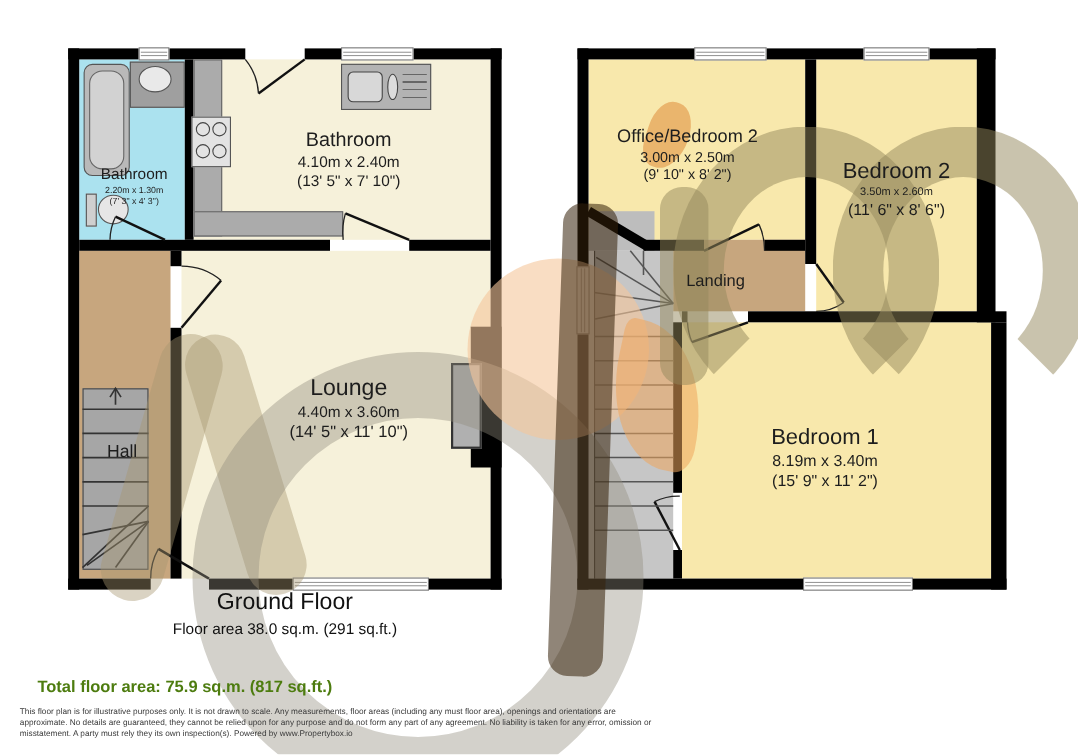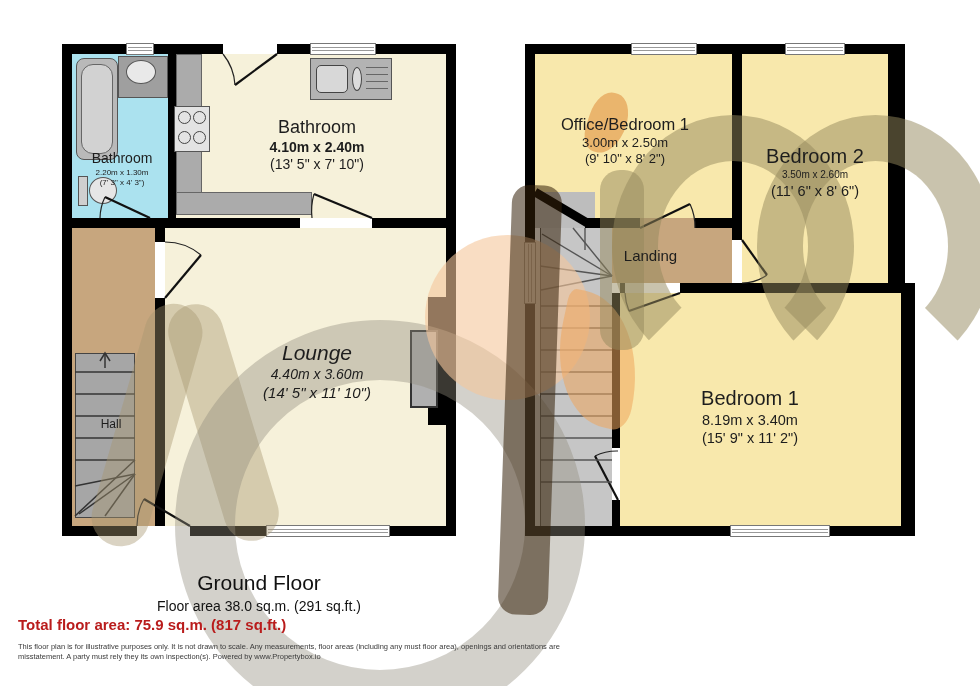--- a/index.html
+++ b/index.html
@@ -17,21 +17,21 @@
   .win.v::after{content:"";position:absolute;top:1px;bottom:1px;right:3px;border-left:1px solid #999;}
   .overlay{position:absolute;left:0;top:0;z-index:20;pointer-events:none;}
   .rlabel{position:absolute;text-align:center;z-index:40;line-height:1.25;}
   .rname{display:block;}
   .rdim{display:block;}
   #wm{position:absolute;left:0;top:0;width:980px;height:686px;z-index:30;pointer-events:none;}
   .wmshape{position:absolute;}
   .floor-caption{position:absolute;text-align:center;z-index:40;}
   .floor-title{font-size:21px;color:#111;}
   .floor-area{font-size:14px;margin-top:3px;color:#111;}
-  #total-area{position:absolute;left:18px;top:616px;font-size:15px;font-weight:bold;color:#b91c1c;z-index:40;}
+  #total-area{position:absolute;left:34px;top:616px;font-size:15px;font-weight:bold;color:#4d7c0f;z-index:40;}
   #disclaimer{position:absolute;left:18px;top:642px;width:950px;font-size:7.5px;line-height:10px;color:#3a3a3a;z-index:40;}
 </style>
 </head>
 <body>
 
 <div id="canvas">
 
   <div class="plan" id="ground-plan" style="left:62px;top:44px;width:394px;height:492px;">
 
     <div class="room" style="left:10px;top:10px;width:96px;height:164px;background:var(--cyan);"></div>
@@ -104,35 +104,35 @@
           <line x1="73" y1="430" x2="17" y2="470"></line>
         <line x1="73" y1="430" x2="43" y2="472"></line>
           <line x1="13" y1="472" x2="73" y2="416"></line>
         <polyline points="38,317 43,309 48,317" fill="none"></polyline>
         <line x1="43" y1="309" x2="43" y2="324"></line>
       </g>
     </svg>
 
     <div class="rlabel" style="left:130px;top:72px;width:250px;">
       <span class="rname" style="font-size:18px;">Bathroom</span>
-      <span class="rdim" style="font-size:14px;font-weight:bold;">4.10m x 2.40m</span>
+      <span class="rdim" style="font-size:14px;">4.10m x 2.40m</span>
       <span class="rdim" style="font-size:14px;">(13' 5" x 7' 10")</span>
     </div>
     <div class="rlabel" style="left:10px;top:106px;width:100px;">
       <span class="rname" style="font-size:14px;">Bathroom</span>
       <span class="rdim" style="font-size:8px;">2.20m x 1.30m</span>
       <span class="rdim" style="font-size:8px;">(7' 3" x 4' 3")</span>
     </div>
-    <div class="rlabel" style="left:120px;top:296px;width:270px;font-style:italic;">
+    <div class="rlabel" style="left:120px;top:296px;width:270px;">
       <span class="rname" style="font-size:21px;">Lounge</span>
       <span class="rdim" style="font-size:14px;">4.40m x 3.60m</span>
       <span class="rdim" style="font-size:15px;">(14' 5" x 11' 10")</span>
     </div>
     <div class="rlabel" style="left:9px;top:357px;width:80px;">
-      <span class="rname" style="font-size:12px;margin-top:16px;">Hall</span>
+      <span class="rname" style="font-size:16px;">Hall</span>
     </div>
   </div>
 
   <div class="plan" id="first-plan" style="left:525px;top:44px;width:390px;height:492px;">
 
     <div class="room" style="left:10px;top:10px;width:197px;height:164px;background:var(--yellow);"></div>
     <div class="room" style="left:217px;top:10px;width:146px;height:229px;background:var(--yellow);"></div>
     <div class="room" style="left:87px;top:174px;width:120px;height:65px;background:var(--tan);"></div>
     <div class="room" style="left:15px;top:184px;width:72px;height:298px;background:var(--stair-gray);border-left:1px solid #555;z-index:6;"></div>
     <div class="room" style="left:95px;top:249px;width:281px;height:233px;background:var(--yellow);"></div>
@@ -184,21 +184,21 @@
         <line x1="15" y1="438" x2="87" y2="438"></line>
         <line x1="87" y1="232" x2="17" y2="190"></line>
           <line x1="87" y1="232" x2="48" y2="184"></line>
         <line x1="87" y1="232" x2="15" y2="222"></line>
           <line x1="87" y1="232" x2="16" y2="246"></line>
         <line x1="60" y1="184" x2="60" y2="206"></line>
       </g>
     </svg>
 
     <div class="rlabel" style="left:5px;top:70px;width:190px;">
-      <span class="rname" style="font-size:16.5px;">Office/Bedroom 1</span>
+      <span class="rname" style="font-size:16.5px;">Office/Bedroom 2</span>
       <span class="rdim" style="font-size:13px;">3.00m x 2.50m</span>
       <span class="rdim" style="font-size:13px;">(9' 10" x 8' 2")</span>
     </div>
     <div class="rlabel" style="left:210px;top:100px;width:160px;">
       <span class="rname" style="font-size:20px;">Bedroom 2</span>
       <span class="rdim" style="font-size:10px;">3.50m x 2.60m</span>
       <span class="rdim" style="font-size:14.5px;">(11' 6" x 8' 6")</span>
     </div>
     <div class="rlabel" style="left:78px;top:203px;width:95px;">
       <span class="rname" style="font-size:15px;">Landing</span>
@@ -216,22 +216,23 @@
     <div class="wmshape" style="left:175px;top:320px;width:290px;height:290px;border:60px solid rgba(146,141,126,.40);border-radius:50%;"></div>
     <div class="wmshape" style="left:425px;top:235px;width:165px;height:165px;background:rgba(245,199,155,.60);border-radius:50%;"></div>
     <div class="wmshape" style="left:505px;top:185px;width:50px;height:430px;background:rgba(52,32,10,.55);border-radius:18px;transform:rotate(2deg);"></div>
     <div class="wmshape" style="left:556px;top:295px;width:85px;height:130px;background:rgba(238,166,92,.55);border-radius:10% 90% 20% 80%;transform:rotate(12deg);"></div>
     <div class="wmshape" style="left:612px;top:115px;width:150px;height:170px;border:46px solid rgba(148,136,92,.50);border-bottom-color:transparent;border-radius:50%;"></div>
     <div class="wmshape" style="left:757px;top:115px;width:145px;height:170px;border:46px solid rgba(148,136,92,.50);border-bottom-color:transparent;border-radius:50%;"></div>
     <div class="wmshape" style="left:600px;top:170px;width:44px;height:180px;background:rgba(148,136,92,.50);border-radius:20px;"></div>
     <div class="wmshape" style="left:588px;top:92px;width:38px;height:62px;background:rgba(222,138,58,.55);border-radius:50% 50% 60% 40%;transform:rotate(18deg);"></div>
   </div>
 
-  <div class="floor-caption" style="left:62px;top:571px;width:394px;">
+  <div class="floor-caption" style="left:62px;top:536px;width:394px;">
     <div class="floor-title">Ground Floor</div>
     <div class="floor-area">Floor area 38.0 sq.m. (291 sq.ft.)</div>
   </div>
   <div id="total-area">Total floor area: 75.9 sq.m. (817 sq.ft.)</div>
   <div id="disclaimer">
     <div>This floor plan is for illustrative purposes only. It is not drawn to scale. Any measurements, floor areas (including any must floor area), openings and orientations are</div>
+    <div>approximate. No details are guaranteed, they cannot be relied upon for any purpose and do not form any part of any agreement. No liability is taken for any error, omission or</div>
     <div>misstatement. A party must rely they its own inspection(s). Powered by www.Propertybox.io</div>
   </div>
 </div>
 
 </body></html>

